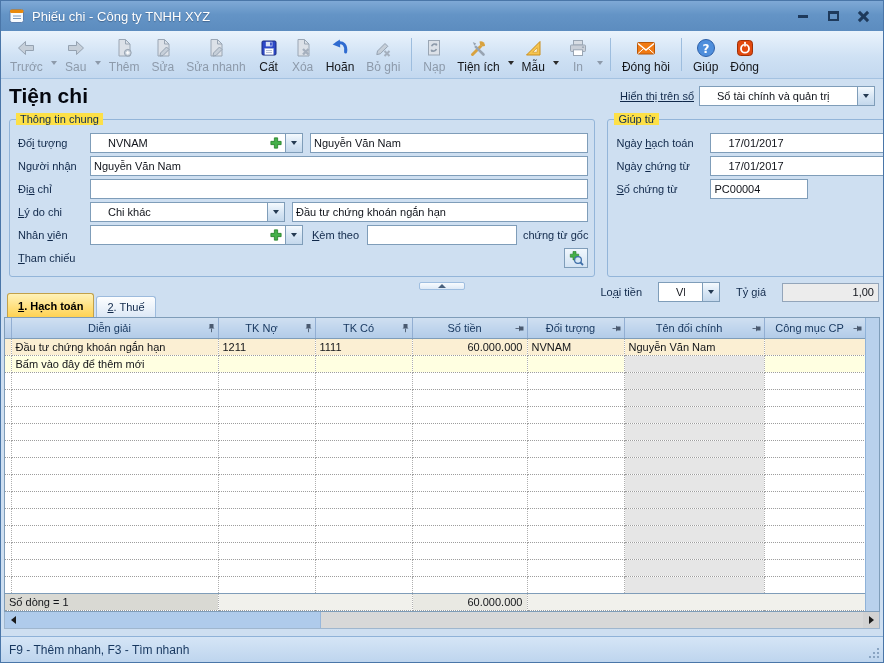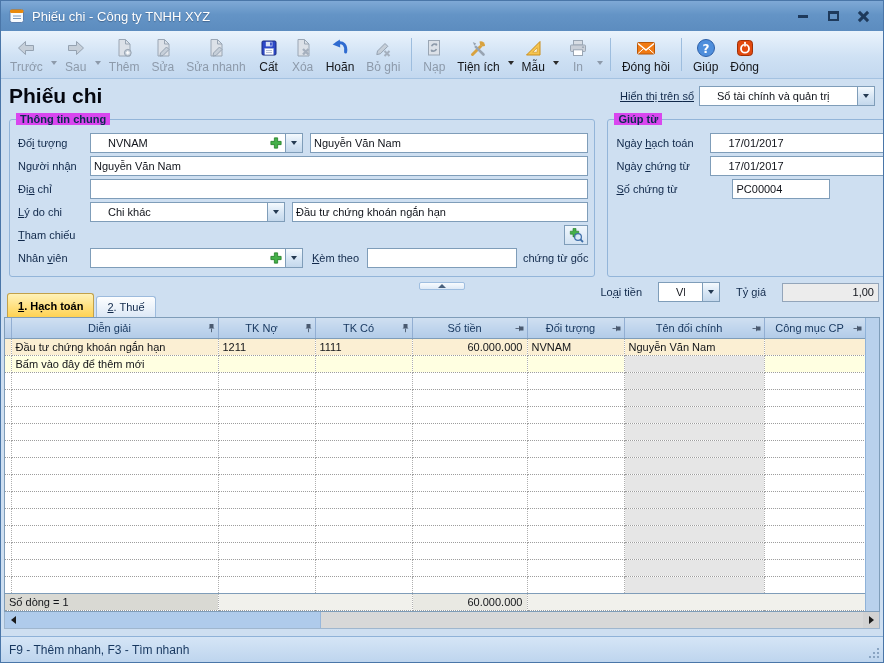--- a/index.html
+++ b/index.html
@@ -37,27 +37,27 @@
   .page-header { height:32px; display:flex; align-items:center; padding:2px 8px 0; }
   .page-title { font-size:21px; font-weight:bold; color:#05070F; }
   .hdr-right { margin-left:auto; display:flex; align-items:center; gap:5px; }
   .hdr-label { font-size:11px; color:#10284A;text-decoration:underline; }
 
   .combo { display:inline-flex; align-items:center; background:#FFFFFF; border:1px solid #7F9DB9; height:20px; }
   .combo input { border:none; outline:none; background:transparent; flex:1; min-width:0; font:11px "Liberation Sans","DejaVu Sans",sans-serif; padding:0 17px; color:#10131A; }
   .plusbtn { width:18px; height:18px; display:flex; align-items:center; justify-content:center; }
   .dropbtn { width:17px; align-self:stretch; border-left:1px solid #7F9DB9; background:linear-gradient(#F5FAFE,#D6E5F4 55%,#C4D8EC); display:flex; align-items:center; justify-content:center; }
   .dropbtn::after { content:""; border-left:3.5px solid transparent; border-right:3.5px solid transparent; border-top:4.5px solid #243A52; }
-  .txt { height:20px; border:1px solid #7F9DB9; background:#FFF; font:11px "Liberation Sans","DejaVu Sans",sans-serif; padding:0 3px; color:#10131A; outline:none;margin-left:22px; }
+  .txt { height:20px; border:1px solid #7F9DB9; background:#FFF; font:11px "Liberation Sans","DejaVu Sans",sans-serif; padding:0 3px; color:#10131A; outline:none; }
 
   .panels { flex:0 0 168px; display:flex; gap:12px; padding:8px 8px 0; }
   .groupbox { position:relative; border:1px solid #93B5D9; border-radius:3px; height:158px; padding:12px 6px 4px 8px; }
   .groupbox.general { flex:1; }
   .groupbox.voucher { flex:0 0 208px; }
-  .legend { position:absolute; top:-7px; left:6px; background:#d946ef; padding:0 4px; font-size:11px; font-weight:bold; color:#0E2C52; }
+  .legend { position:absolute; top:-7px; left:6px; background:#fde047; padding:0 4px; font-size:11px; font-weight:normal; color:#0E2C52; }
 
   .frow { display:flex; align-items:center; height:21px; margin-bottom:2px; }
   .flabel { flex:0 0 72px; font-size:11px; }
   .vlabel { flex:0 0 94px; font-size:11px; }
   .combo.w190 { flex:0 0 190px; }
   .combo.w98 { flex:0 0 98px; }
   .grow { flex:1; margin-left:7px; }
   .midlabel { flex:0 0 55px; margin-left:9px; }
   .suffix { margin-left:6px; white-space:nowrap; }
   .refbtn { margin-left:auto; width:24px; height:20px; border:1px solid #7F9DB9; background:linear-gradient(#F0F7FD,#D3E3F3); display:flex; align-items:center; justify-content:center; }
@@ -328,21 +328,21 @@
             </svg>
           </span>
           <span class="tlabel">Đóng</span>
         </div>
       </div>
     </div>
 
   <div class="main">
 
     <div class="page-header">
-      <span class="page-title">Phiếu chi</span>
+      <span class="page-title">Tiện chi</span>
       <span class="hdr-right">
         <span class="hdr-label">Hiển thị trên <u>s</u>ổ</span>
         <span class="combo" style="width:176px;">
           <input value="Sổ tài chính và quản trị" style="">
           <span class="dropbtn"></span>
         </span>
       </span>
     </div>
 
     <div class="panels">
@@ -377,44 +377,44 @@
         <div class="frow">
           <span class="flabel"><u>L</u>ý do chi</span>
           <span class="combo w190">
             <input value="Chi khác" style="">
             <span class="dropbtn"></span>
           </span>
           <input class="txt grow" value="Đầu tư chứng khoán ngắn hạn" style="">
         </div>
 
         <div class="frow">
-          <span class="flabel"><u>T</u>ham chiếu</span>
-          <span class="refbtn">
-            <svg width="16" height="16" viewBox="0 0 16 16">
-                <path d="M5 1.5 h3 v2.7 h2.7 v3 H8 v2.7 H5 V7.2 H2.3 v-3 H5 Z" fill="#45B049" stroke="#1F7A24" stroke-width="0.6"></path>
-                <circle cx="10" cy="10" r="3.4" fill="rgba(214,232,247,.85)" stroke="#3E6EA8" stroke-width="1.2"></circle>
-                <path d="M12.4 12.4 L15 15" stroke="#3E6EA8" stroke-width="1.8"></path>
-              </svg>
-          </span>
-        </div>
-
-        <div class="frow">
           <span class="flabel">Nhân <u>v</u>iên</span>
           <span class="combo w190">
             <input value="" style="">
             <span class="plusbtn">
                 <svg width="12" height="12" viewBox="0 0 11 11">
                   <path d="M4 0.8 h3 v3.2 h3.2 v3 H7 v3.2 H4 V7 H0.8 V4 H4 Z" fill="#45B049" stroke="#1F7A24" stroke-width="0.7"></path>
                 </svg>
               </span>
             <span class="dropbtn"></span>
           </span>
           <span class="midlabel"><u>K</u>èm theo</span>
           <input class="txt grow" style="margin-left: 0px;" value="">
           <span class="suffix">chứng từ gốc</span>
+        </div>
+
+        <div class="frow">
+          <span class="flabel"><u>T</u>ham chiếu</span>
+          <span class="refbtn">
+            <svg width="16" height="16" viewBox="0 0 16 16">
+                <path d="M5 1.5 h3 v2.7 h2.7 v3 H8 v2.7 H5 V7.2 H2.3 v-3 H5 Z" fill="#45B049" stroke="#1F7A24" stroke-width="0.6"></path>
+                <circle cx="10" cy="10" r="3.4" fill="rgba(214,232,247,.85)" stroke="#3E6EA8" stroke-width="1.2"></circle>
+                <path d="M12.4 12.4 L15 15" stroke="#3E6EA8" stroke-width="1.8"></path>
+              </svg>
+          </span>
         </div>
       </div>
 
       <div class="groupbox voucher">
         <span class="legend">Giúp từ</span>
 
         <div class="frow">
           <span class="vlabel">Ngày <u>h</u>ạch toán</span>
           <span class="combo w98">
             <input value="17/01/2017" style="">

